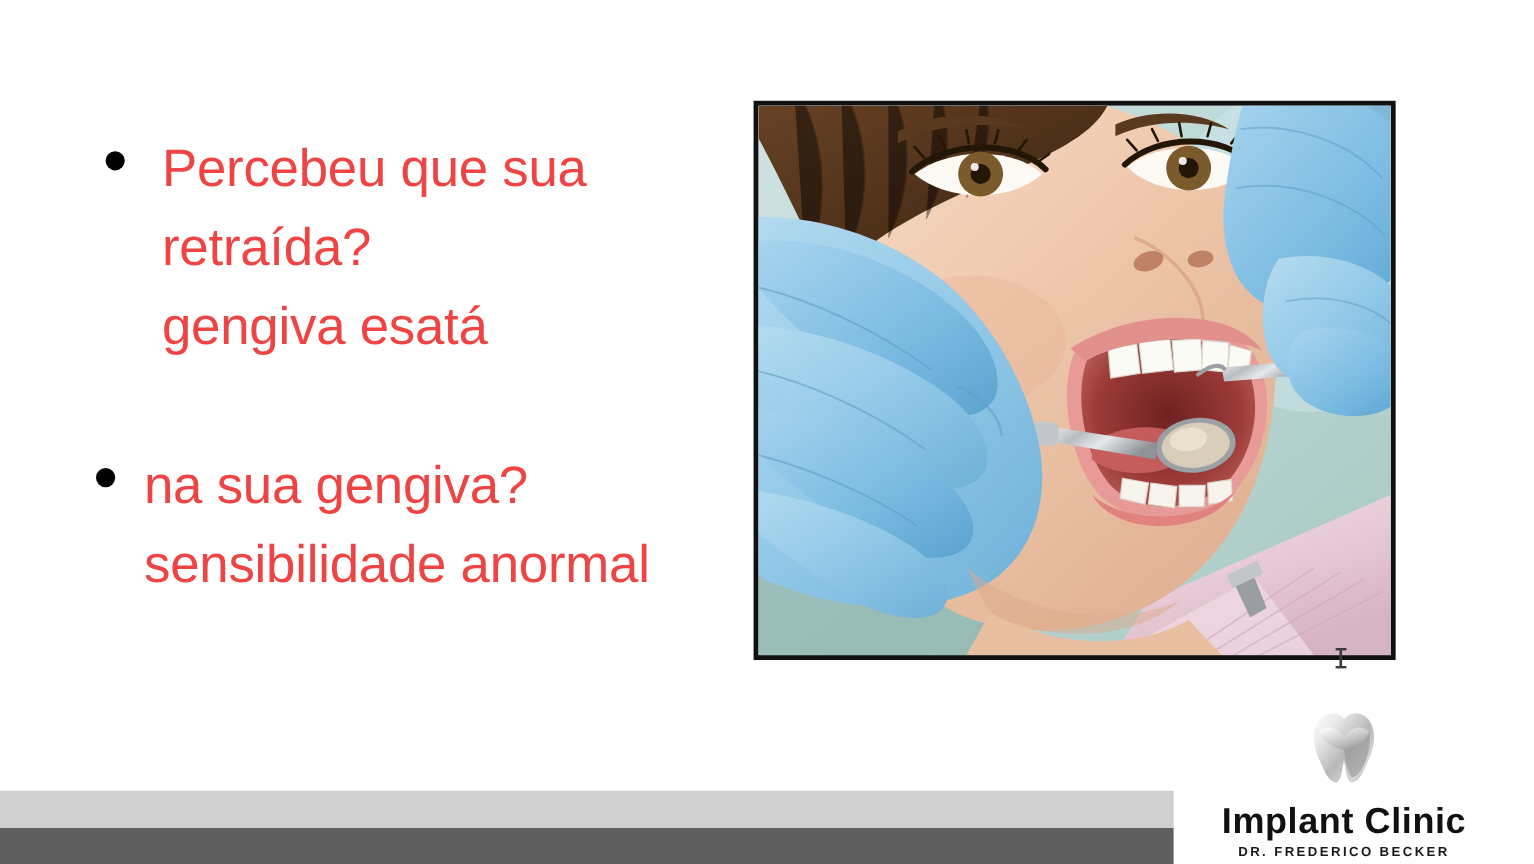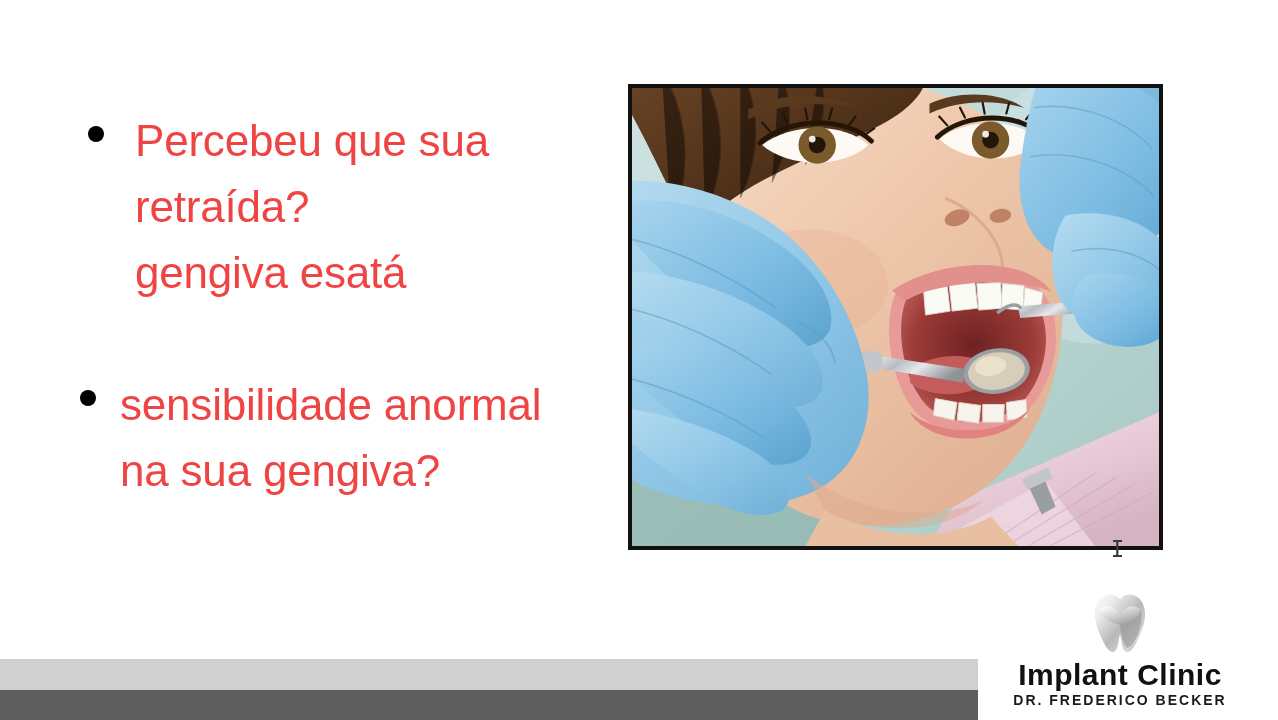--- a/index.html
+++ b/index.html
@@ -104,25 +104,25 @@
     margin: 0 auto;
     width: 66px;
     height: 62px;
   }
   #logo-name {
     font-size: 30px;
     font-weight: bold;
     letter-spacing: 0.5px;
     color: #111111;
     line-height: 30px;
-    margin-top: 6px;
+    margin-top: 16px;
     white-space: nowrap;
   }
   #logo-sub {
-    font-size: 14px;
+    font-size: 11px;
     font-weight: bold;
     letter-spacing: 2.0px;
     color: #1a1a1a;
     line-height: 16px;
     margin-top: 2px;
     white-space: nowrap;
   }
 
   
   #text-cursor {
@@ -146,22 +146,22 @@
         <div class="bullet-line">retraída?</div>
         <div class="bullet-line">gengiva esatá</div>
       </div>
     </div>
   </div>
 
   <div id="bullet-block-2" class="bullet-block">
     <div class="bullet-row">
       <span class="bullet-marker"></span>
       <div class="bullet-lines">
+        <div class="bullet-line">na sua gengiva?</div>
         <div class="bullet-line">sensibilidade anormal</div>
-        <div class="bullet-line">na sua gengiva?</div>
       </div>
     </div>
   </div>
 
   <div id="photo-frame">
     <svg id="photo-canvas" viewBox="0 0 535 466" preserveAspectRatio="none">
       <defs>
         <linearGradient id="bgGrad" x1="0" y1="0" x2="1" y2="1">
           <stop offset="0%" stop-color="#cfe2e2"></stop>
           <stop offset="45%" stop-color="#bcd9d6"></stop>

